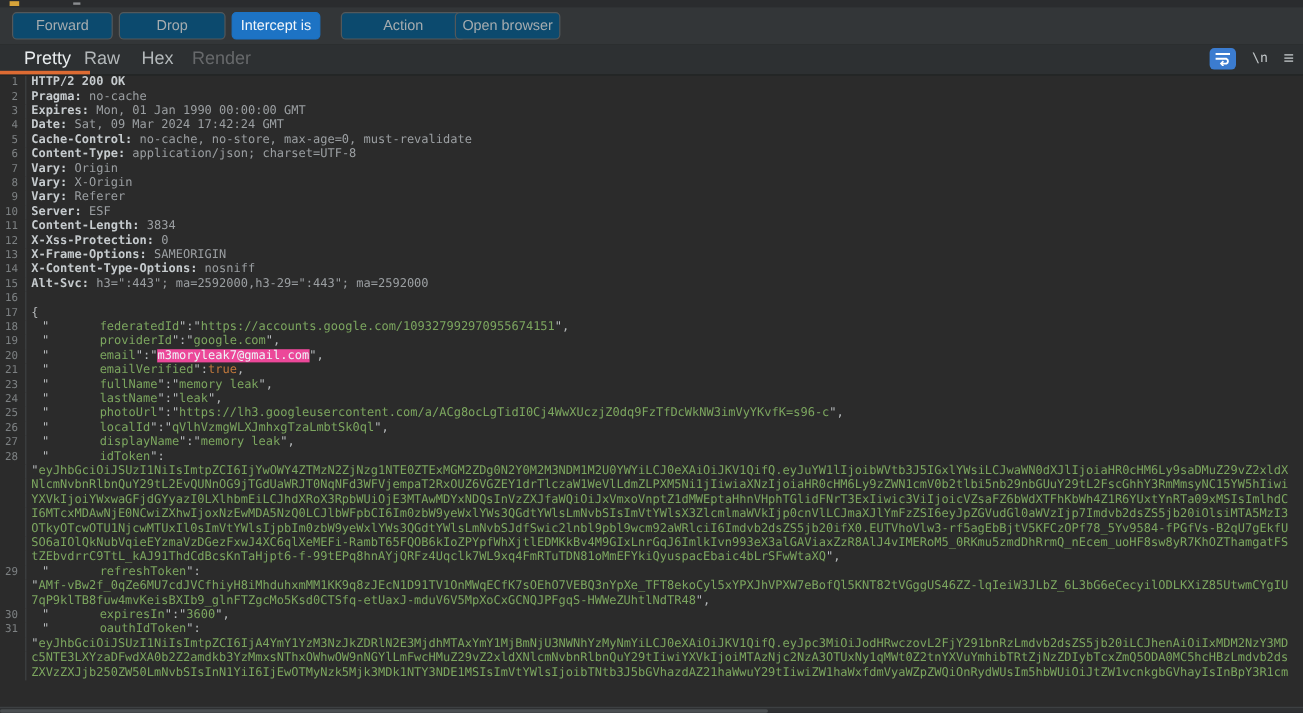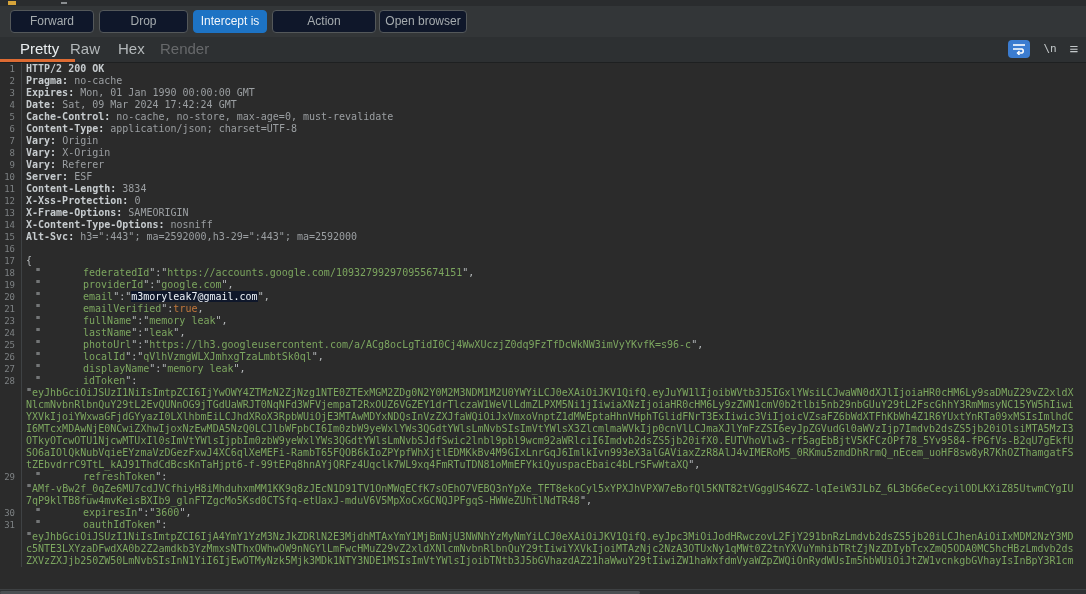--- a/index.html
+++ b/index.html
@@ -8,21 +8,21 @@
   
   .topstrip{position:absolute;top:0;left:0;width:1086px;height:6px;background:#2a2c2e;overflow:hidden;}
   .strip-dots{position:absolute;top:1px;left:8px;width:8px;height:4px;background:#d7a43a;
     box-shadow:52px 0 0 -1px #8a8d90,215px 0 0 -2px #c9b06a,238px 0 0 -2px #b5b8ba,330px 0 0 -2px #9aa0a3,
     483px 0 0 -2px #9aa0a3,500px 0 0 -2px #b05c5c,540px 0 0 -2px #9aa0a3,610px 0 0 -2px #8a8d90,
     700px 0 0 -2px #9aa0a3,760px 0 0 -2px #b5b8ba,830px 0 0 -2px #9aa0a3,900px 0 0 -2px #8a8d90,
     1000px 0 0 -2px #9aa0a3,1060px 0 0 -2px #8a8d90;}
 
   
   .toolbar{position:absolute;top:6px;left:0;width:1086px;height:31px;background:#333638;border-bottom:1px solid #232526;}
-  .btn{position:absolute;top:4px;height:23px;background:#0f172a;border:1px solid #54585a;border-radius:4px;
+  .btn{position:absolute;top:4px;height:23px;background:#0c4a6e;border:1px solid #54585a;border-radius:4px;
     color:#a6acaf;font-size:12px;text-align:center;line-height:21px;box-sizing:border-box;cursor:default;}
   .btn.primary{background:#1d73c4;border-color:#1d73c4;color:#f2f6fa;}
 
   
   .tabbar{position:absolute;top:37px;left:0;width:1086px;height:25px;background:#2d3032;border-bottom:1px solid #1e2021;}
   .tab{position:absolute;top:0;height:25px;line-height:24px;font-size:15px;color:#b3b8ba;padding:0 6px;cursor:default;}
   .tab.selected{color:#e9edef;}
   .tab.selected::after{content:"";position:absolute;left:-14px;right:-10px;bottom:0;height:3px;background:#dd6b33;}
   .tab.disabled{color:#67696b;}
   .miniicon{position:absolute;top:3px;height:18px;cursor:default;}
@@ -38,38 +38,38 @@
   .ln{flex:0 0 15px;padding-right:6px;text-align:right;color:#7d8183;font-size:9px;border-right:1px solid #3f4244;}
   .lc{padding-left:4px;}
   .lc.ind1{padding-left:13px;}
   .t-h{color:#c6cbce;font-weight:bold;}
   .t-hn{color:#c6cbce;font-weight:bold;}
   .t-hv{color:#9b9fa2;}
   .t-p{color:#b6babc;}
   .t-k{color:#7ca65f;margin-left:42px;}
   .t-s{color:#7ca65f;}
   .t-b{color:#c1783c;}
-  .t-sel{background:#0f172a;color:#eef3f8;}
+  .t-sel{background:#ec4899;color:#eef3f8;}
 
   
   .hscroll{position:absolute;bottom:0;left:0;width:1086px;height:4px;background:#2f3133;border-top:1px solid #3d4042;}
   .hthumb{position:absolute;top:1px;left:0;height:3px;width:640px;background:#4b4f52;border-radius:2px;}
 </style>
 </head>
 <body>
 
 <div class="topstrip">
   <div class="strip-dots"></div>
 </div>
 
 <div class="toolbar">
   <div class="btn" style="left:10px;width:84px;">Forward</div>
   <div class="btn" style="left:99px;width:89px;">Drop</div>
   <div class="btn primary" style="left:193px;width:74px;">Intercept is on</div>
-  <div class="btn" style="left:272px;width:104px;">Action</div>
+  <div class="btn" style="left:284px;width:104px;">Action</div>
   <div class="btn" style="left:379px;width:88px;">Open browser</div>
 </div>
 
 <div class="tabbar">
   <div class="tab selected" style="left:14px;">Pretty</div>
   <div class="tab" style="left:64px;">Raw</div>
   <div class="tab" style="left:112px;">Hex</div>
   <div class="tab disabled" style="left:154px;">Render</div>
 
   <div class="miniicon wrapicon">

